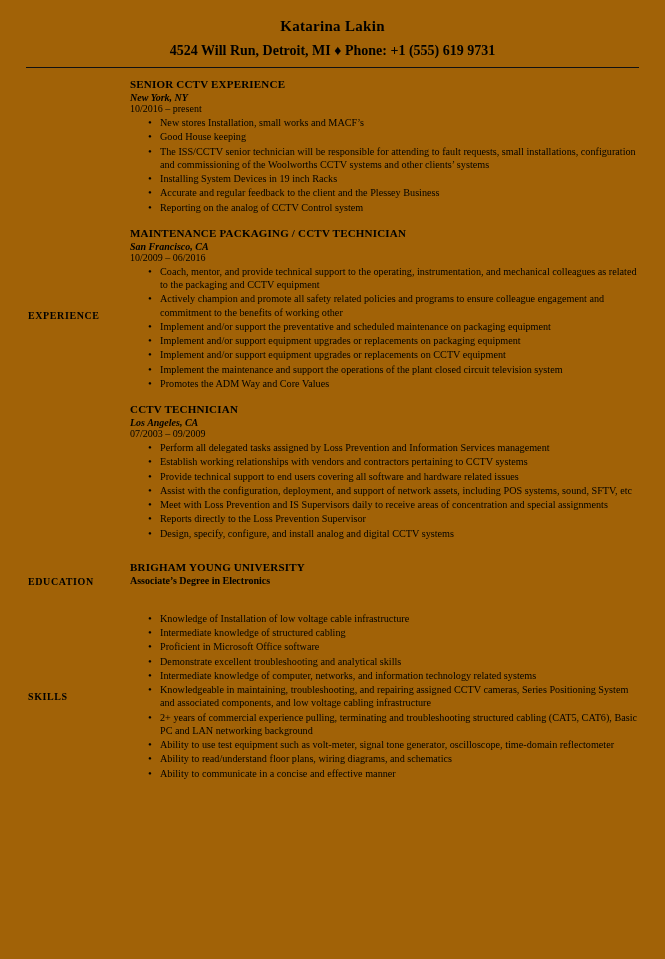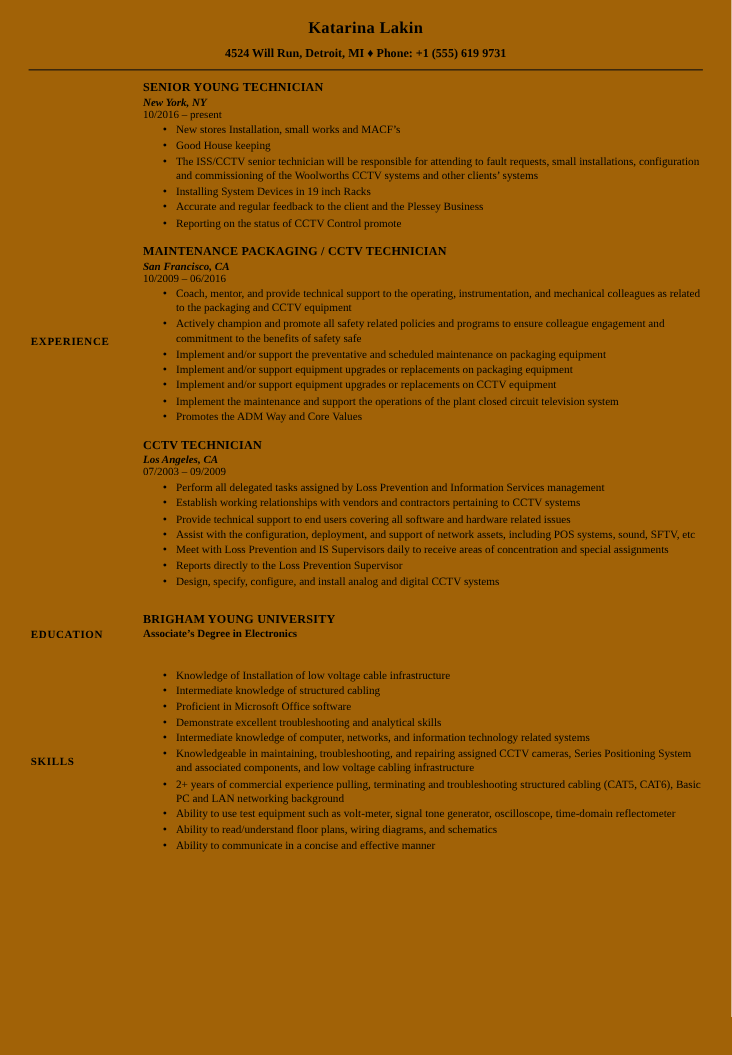--- a/index.html
+++ b/index.html
@@ -26,21 +26,21 @@
     text-align: center;
     font-weight: bold;
     font-size: 15px;
     letter-spacing: 0.3px;
     margin-top: 6px;
     margin-bottom: 8px;
   }
   .contact {
     text-align: center;
     font-weight: bold;
-    font-size: 11px;
+    font-size: 14px;
     margin-bottom: 8px;
   }
   .rule {
     border: 0;
     border-top: 1px solid #111;
     margin: 0 0 10px 0;
   }
   .section {
     display: flex;
     align-items: center;
@@ -123,40 +123,40 @@
 
     <div class="name">Katarina Lakin</div>
     <div class="contact">4524 Will Run, Detroit, MI ♦ Phone: +1 (555) 619 9731</div>
     <hr class="rule">
 
     <div class="section">
       <div class="section-label">EXPERIENCE</div>
       <div class="section-body">
 
         <div class="job">
-          <div class="job-title">SENIOR YOUNG TECHNICIAN</div>
+          <div class="job-title">SENIOR CCTV EXPERIENCE</div>
           <div class="job-loc">New York, NY</div>
           <div class="job-dates">10/2016 – present</div>
           <ul class="bullets">
             <li>New stores Installation, small works and MACF’s</li>
             <li>Good House keeping</li>
             <li>The ISS/CCTV senior technician will be responsible for attending to fault requests, small installations, configuration and commissioning of the Woolworths CCTV systems and other clients’ systems</li>
             <li>Installing System Devices in 19 inch Racks</li>
             <li>Accurate and regular feedback to the client and the Plessey Business</li>
-            <li>Reporting on the status of CCTV Control promote</li>
+            <li>Reporting on the analog of CCTV Control system</li>
           </ul>
         </div>
 
         <div class="job">
           <div class="job-title">MAINTENANCE PACKAGING / CCTV TECHNICIAN</div>
           <div class="job-loc">San Francisco, CA</div>
           <div class="job-dates">10/2009 – 06/2016</div>
           <ul class="bullets">
             <li>Coach, mentor, and provide technical support to the operating, instrumentation, and mechanical colleagues as related to the packaging and CCTV equipment</li>
-            <li>Actively champion and promote all safety related policies and programs to ensure colleague engagement and commitment to the benefits of safety safe</li>
+            <li>Actively champion and promote all safety related policies and programs to ensure colleague engagement and commitment to the benefits of working other</li>
             <li>Implement and/or support the preventative and scheduled maintenance on packaging equipment</li>
             <li>Implement and/or support equipment upgrades or replacements on packaging equipment</li>
             <li>Implement and/or support equipment upgrades or replacements on CCTV equipment</li>
             <li>Implement the maintenance and support the operations of the plant closed circuit television system</li>
             <li>Promotes the ADM Way and Core Values</li>
           </ul>
         </div>
 
         <div class="job">
           <div class="job-title">CCTV TECHNICIAN</div>

